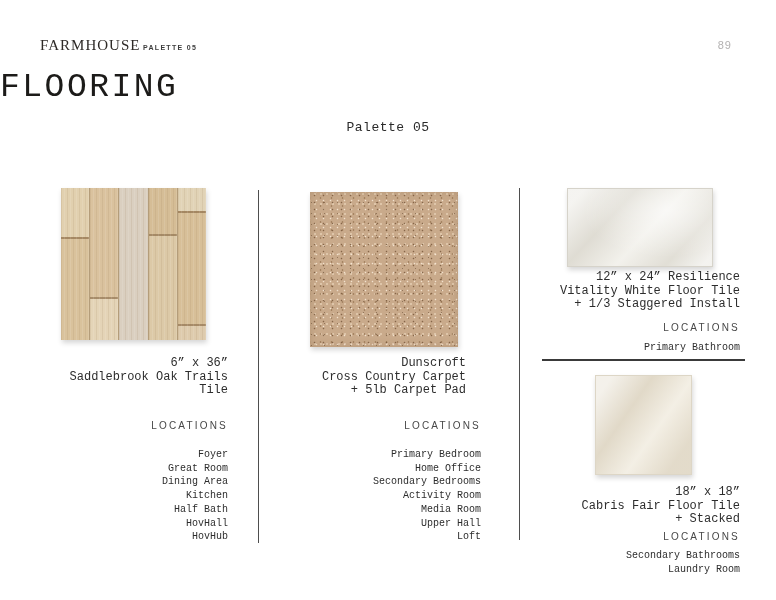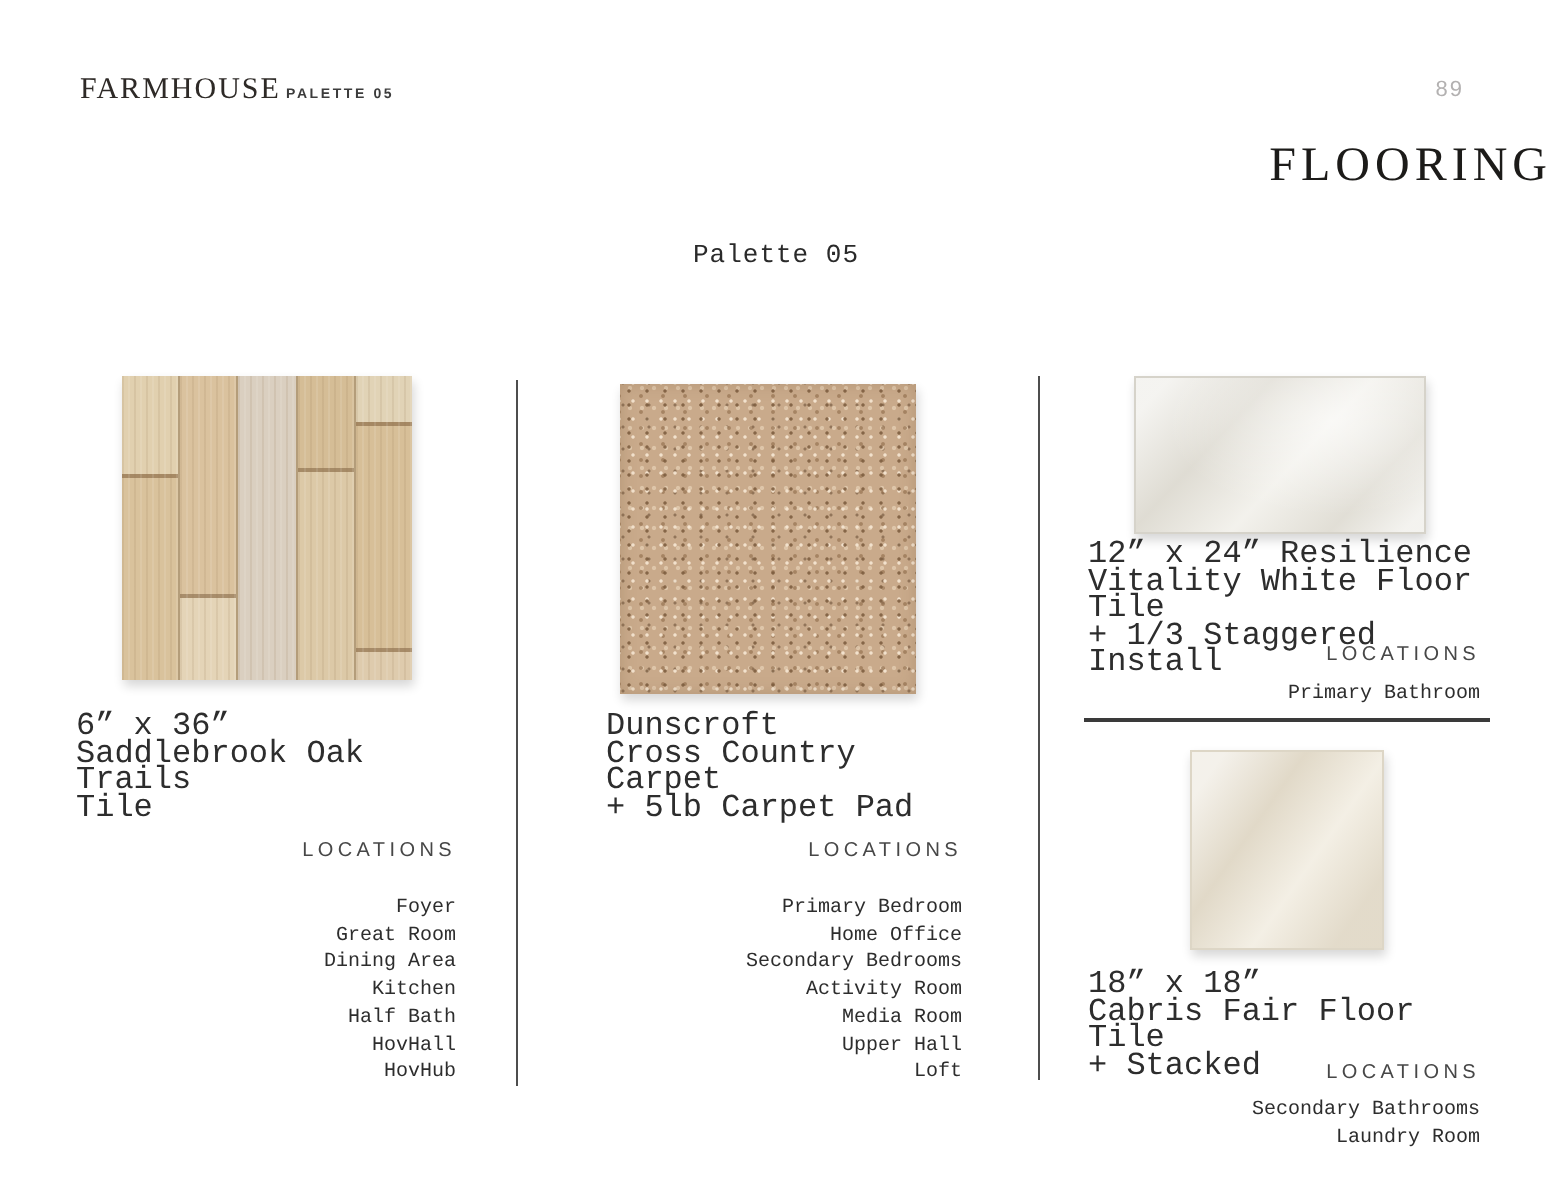--- a/index.html
+++ b/index.html
@@ -8,22 +8,22 @@
 
   
   .brand{position:absolute;left:40px;top:38px;font-family:"Liberation Serif",serif;
          font-size:15px;letter-spacing:1px;color:#2e2a27;line-height:1;}
   .palette-tag{position:absolute;left:143px;top:44px;font-family:"Liberation Sans",sans-serif;
          font-size:7px;font-weight:bold;letter-spacing:1.3px;color:#3c3c3c;line-height:1;}
   .page-num{position:absolute;right:44px;top:40px;font-family:"Liberation Sans",sans-serif;
          font-size:11px;letter-spacing:1px;color:#b3b1b1;line-height:1;}
 
   
-  .title{position:absolute;left:0;right:0;top:71px;text-align:right;
-         font-family:Liberation Serif, serif;font-size:24px;letter-spacing:2.5px;
+  .title{position:absolute;left:0;right:0;top:71px;text-align:left;
+         font-family:Liberation Mono, monospace;font-size:33px;letter-spacing:2.5px;
          color:#1c1b19;line-height:1;}
   .subtitle{position:absolute;left:0;right:0;top:120px;text-align:center;
          font-size:13px;letter-spacing:.5px;color:#2a2a2a;line-height:16px;}
 
   
   .vdiv{position:absolute;width:1px;background:#4e4e4e;}
   .vdiv.one{left:258px;top:190px;height:353px;}
   .vdiv.two{left:519px;top:188px;height:352px;}
   .hdiv{position:absolute;left:542px;top:359px;width:203px;height:2px;background:#3a3a3a;}
 
@@ -58,23 +58,23 @@
           rgba(250,249,245,.6) 55%, rgba(214,210,199,.38) 78%, rgba(255,255,255,.5) 95%),
         #e8e6df;}
 
   .swatch-cream{left:595px;top:375px;width:95px;height:98px;border:1px solid #ddd6c6;
       background:
         linear-gradient(125deg, rgba(255,255,255,.5) 10%, rgba(217,207,186,.5) 35%,
           rgba(252,249,241,.55) 60%, rgba(219,209,188,.45) 85%),
         #e9e3d6;}
 
   
-  .caption{position:absolute;text-align:left;font-size:16px;line-height:13.6px;color:#2d2d2d;}
+  .caption{position:absolute;text-align:right;font-size:12px;line-height:13.6px;color:#2d2d2d;}
   .cap1{left:38px;top:357px;width:190px;}
-  .cap2{left:303px;top:357px;width:190px;}
+  .cap2{left:276px;top:357px;width:190px;}
   .cap3{left:544px;top:271px;width:196px;}
   .cap4{left:544px;top:486px;width:196px;}
 
   .loc-label{position:absolute;text-align:right;font-family:"Liberation Sans",sans-serif;
       font-size:10px;letter-spacing:2.2px;color:#474747;line-height:1;}
   .lab1{left:38px;top:421px;width:190px;}
   .lab2{left:291px;top:421px;width:190px;}
   .lab3{left:544px;top:323px;width:196px;}
   .lab4{left:544px;top:532px;width:196px;}
 

